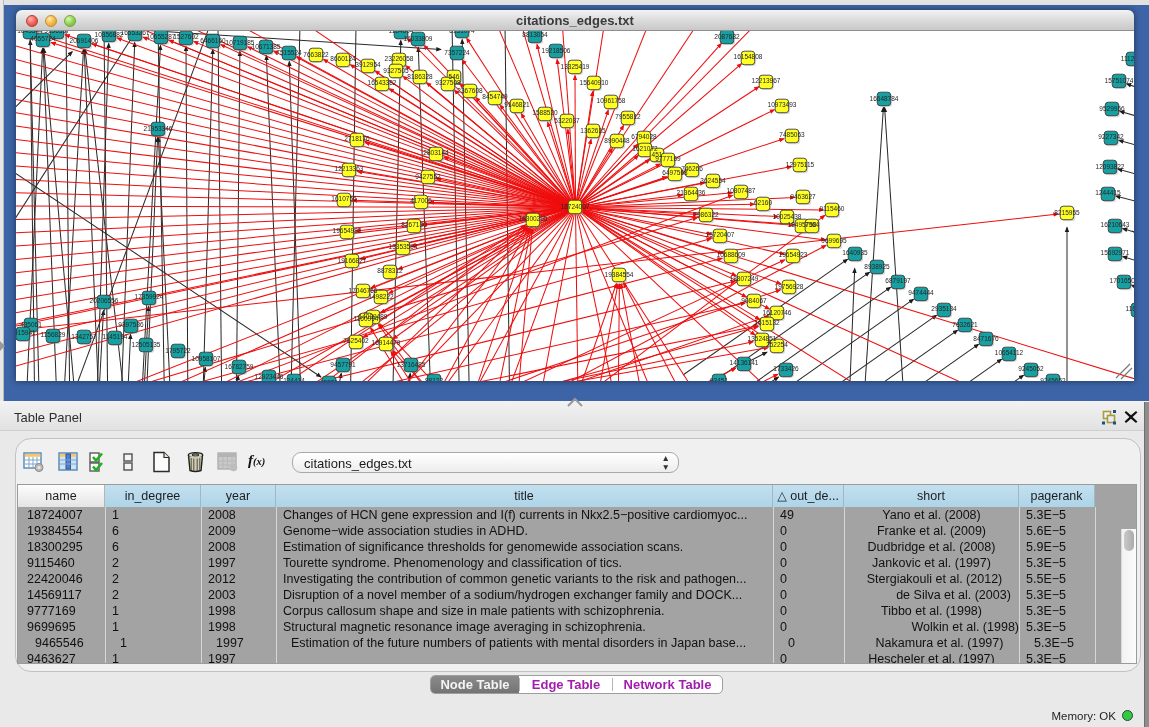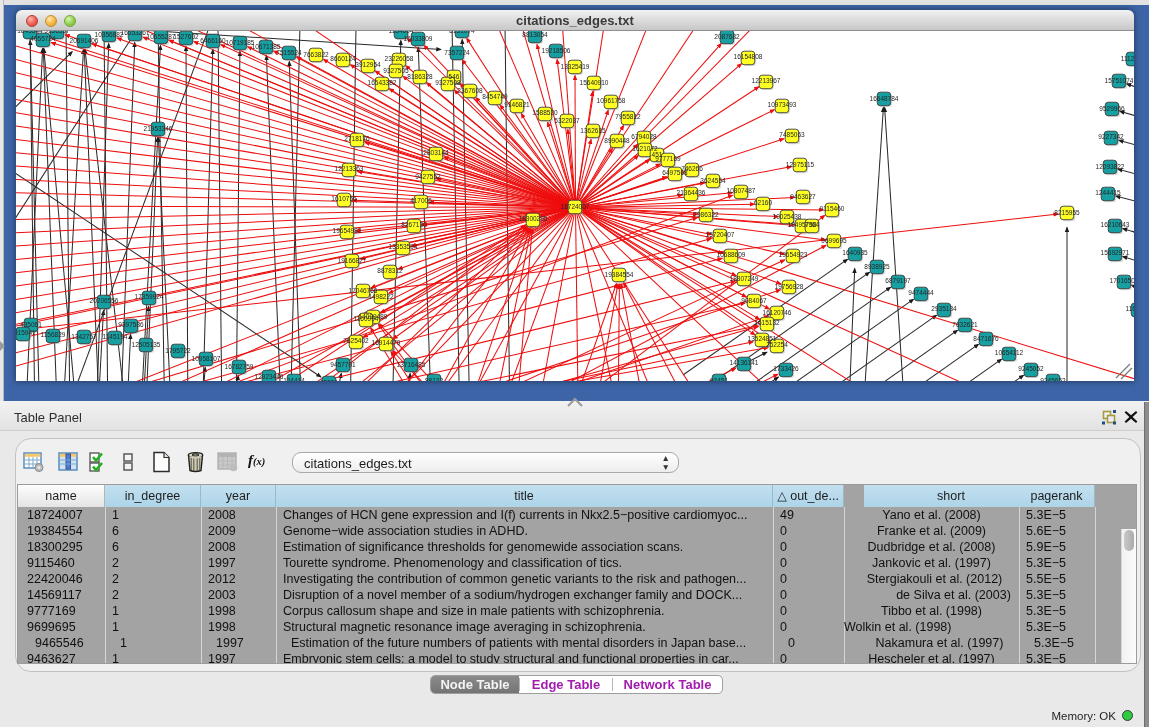--- a/index.html
+++ b/index.html
@@ -822,21 +822,21 @@
         <span class="lbl">citations_edges.txt</span>
         <span class="stp">▲<br>▼</span>
       </div>
       <div id="tbl">
 <div class="hrow">
 <div class="hc gray" style="left:0px;width:87px;">name</div>
 <div class="hc" style="left:87px;width:96px;">in_degree</div>
 <div class="hc" style="left:183px;width:75px;">year</div>
 <div class="hc" style="left:258px;width:497px;">title</div>
 <div class="hc" style="left:755px;width:71px;">△ out_de...</div>
-<div class="hc" style="left:846px;width:175px;">short</div>
+<div class="hc" style="left:826px;width:175px;">short</div>
 <div class="hc" style="left:1001px;width:76px;">pagerank</div>
 </div>
 <div class="body-grid">
 <div class="vline" style="left:87px;"></div>
 <div class="vline" style="left:183px;"></div>
 <div class="vline" style="left:258px;"></div>
 <div class="vline" style="left:755px;"></div>
 <div class="vline" style="left:826px;"></div>
 <div class="vline" style="left:1001px;"></div>
 <div class="vline" style="left:1077px;"></div>
@@ -902,37 +902,36 @@
               <span style="left:762px;">0</span>
               <span style="left:826px;width:175px;text-align:center;">Tibbo et al. (1998)</span>
               <span style="left:1008px;">5.3E−5</span>
             </div>
 <div class="drow" style="top:112px;">
               <span style="left:9px;">9699695</span>
               <span style="left:94px;">1</span>
               <span style="left:190px;">1998</span>
               <span style="left:265px;">Structural magnetic resonance image averaging in schizophrenia.</span>
               <span style="left:762px;">0</span>
-              <span style="left:826px;width:175px;text-align:left;">Wolkin et al. (1998)</span>
+              <span style="left:826px;width:175px;text-align:right;">Wolkin et al. (1998)</span>
               <span style="left:1008px;">5.3E−5</span>
             </div>
 <div class="drow" style="top:128px;margin-left:8px;">
               <span style="left:9px;">9465546</span>
               <span style="left:94px;">1</span>
               <span style="left:190px;">1997</span>
               <span style="left:265px;">Estimation of the future numbers of patients with mental disorders in Japan base...</span>
               <span style="left:762px;">0</span>
               <span style="left:826px;width:175px;text-align:center;">Nakamura et al. (1997)</span>
               <span style="left:1008px;">5.3E−5</span>
             </div>
 <div class="drow" style="top:144px;">
               <span style="left:9px;">9463627</span>
               <span style="left:94px;">1</span>
               <span style="left:190px;">1997</span>
-              <span style="left:265px;">Embryonic stem cells: a model to study structural and functional properties in car...</span>
               <span style="left:762px;">0</span>
               <span style="left:826px;width:175px;text-align:center;">Hescheler et al. (1997)</span>
               <span style="left:1008px;">5.3E−5</span>
             </div>
 <div id="sb">
               <div id="sbthumb"></div>
             </div>
 </div>
       </div>
     </div>

